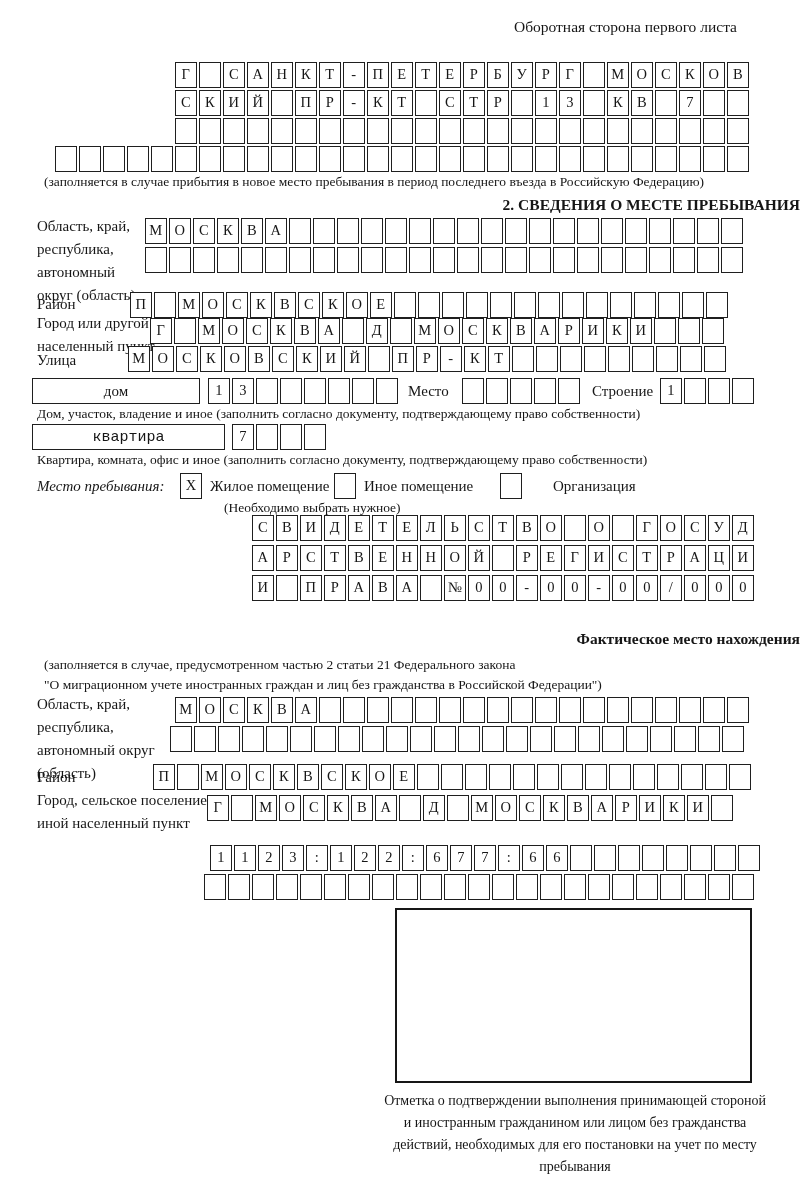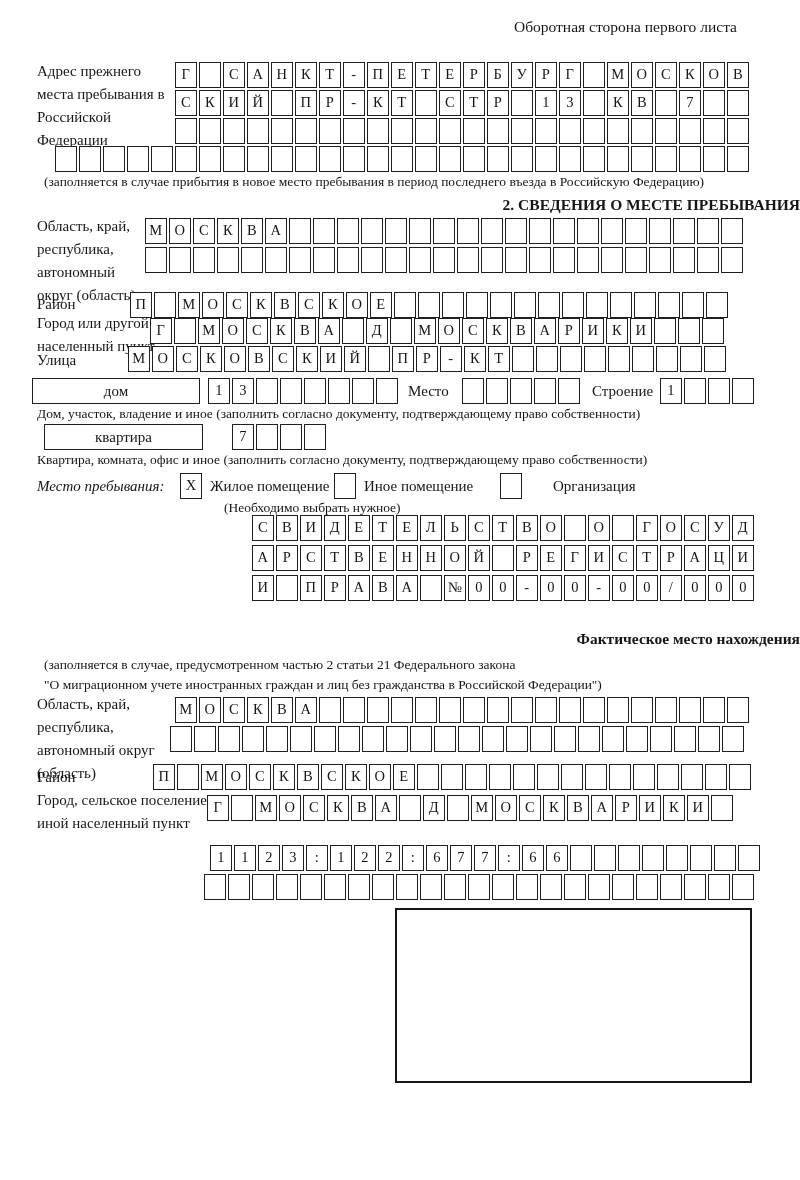--- a/index.html
+++ b/index.html
@@ -22,21 +22,20 @@
   .stampbox{box-sizing:border-box;border:2px solid #161616;background:#fff;}
   .stampcap{font-size:14px;line-height:22px;text-align:center;}
 </style>
 </head>
 <body>
 
 <div class="page">
 
   <div class="abs hdr" style="right:63px;top:18px;">Оборотная сторона первого листа</div>
 
-  <div class="abs label" style="left:37px;top:60px;width:138px;">Адрес прежнего места пребывания в Российской Федерации</div>
   <div class="abs cellrow" style="left:175px;top:62px;">
       <span class="cell">Г</span>
       <span class="cell"></span>
       <span class="cell">С</span>
       <span class="cell">А</span>
       <span class="cell">Н</span>
       <span class="cell">К</span>
       <span class="cell">Т</span>
       <span class="cell">-</span>
       <span class="cell">П</span>
@@ -306,21 +305,21 @@
     </div>
   <div class="abs inline-lbl" style="left:592px;top:378px;">Строение</div>
   <div class="abs cellrow" style="left:660px;top:378px;">
       <span class="cell">1</span>
       <span class="cell"></span>
       <span class="cell"></span>
       <span class="cell"></span>
     </div>
   <div class="abs caption" style="left:37px;top:406px;">Дом, участок, владение и иное (заполнить согласно документу, подтверждающему право собственности)</div>
 
-  <div class="abs wbox" style="left:44px;top:424px;width:159px;">квартира</div>
+  <div class="abs wbox" style="left:32px;top:424px;width:193px;font-family:Liberation Mono, monospace;">квартира</div>
   <div class="abs cellrow" style="left:232px;top:424px;">
       <span class="cell">7</span>
       <span class="cell"></span>
       <span class="cell"></span>
       <span class="cell"></span>
     </div>
   <div class="abs caption" style="left:37px;top:452px;">Квартира, комната, офис и иное (заполнить согласно документу, подтверждающему право собственности)</div>
 
   <div class="abs inline-lbl" style="left:37px;top:473px;font-style:italic;">Место пребывания:</div>
   <div class="abs cb" style="left:180px;top:473px;">X</div>
@@ -559,14 +558,15 @@
       <span class="cell"></span>
       <span class="cell"></span>
       <span class="cell"></span>
       <span class="cell"></span>
       <span class="cell"></span>
       <span class="cell"></span>
       <span class="cell"></span>
     </div>
 
   <div class="abs stampbox" style="left:395px;top:908px;width:357px;height:175px;"></div>
+  <div class="abs stampcap" style="left:380px;top:1090px;width:390px;">Отметка о подтверждении выполнения принимающей стороной и иностранным гражданином или лицом без гражданства действий, необходимых для его постановки на учет по месту пребывания</div>
 
 </div>
 
 </body></html>

